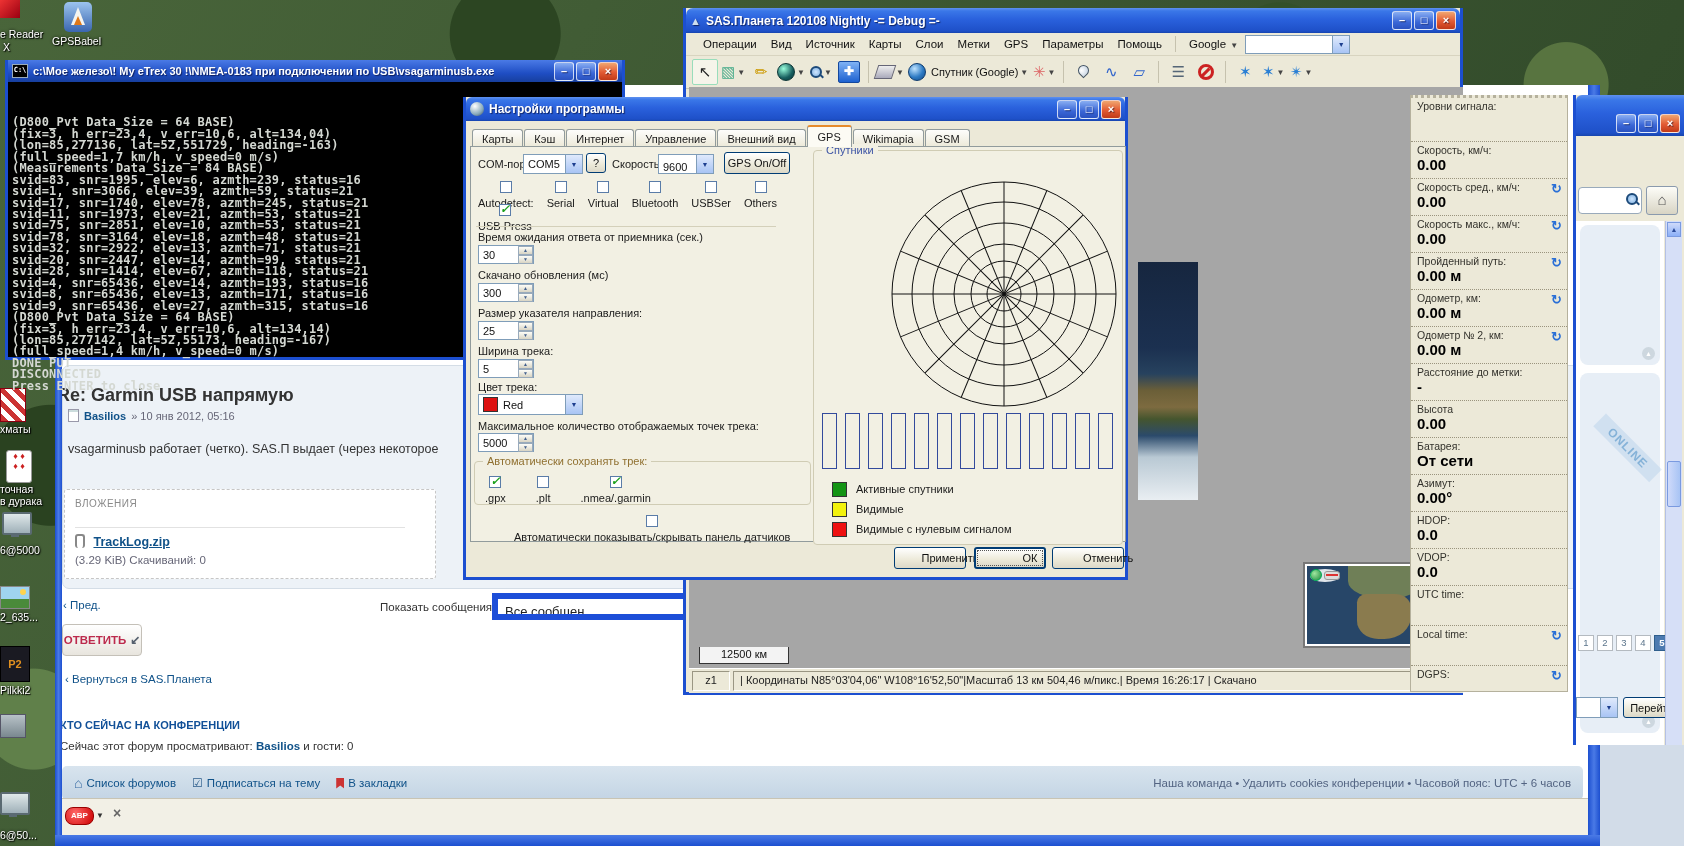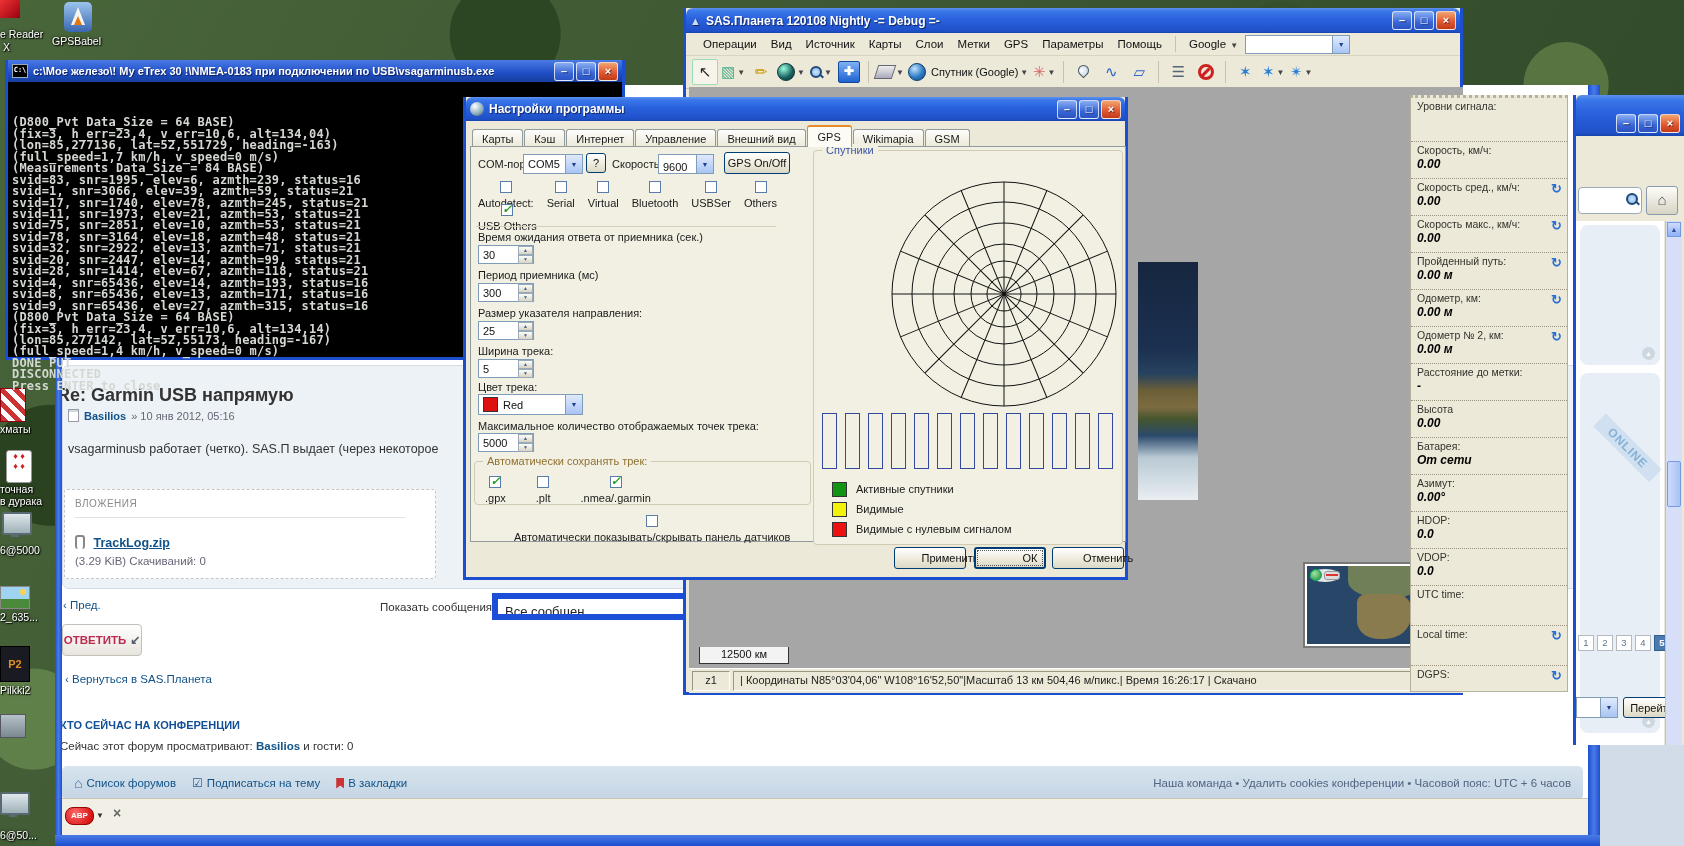--- a/index.html
+++ b/index.html
@@ -99,35 +99,35 @@
   .sat-bars{position:absolute;display:flex;gap:8px;}
   .sat-bar{width:13px;height:54px;border:1px solid #334a9c;}
   #dlg-btns .xp-btn{width:72px;padding-left:40px;}
   #btn-ok{outline:1px dotted #555;outline-offset:-4px;border-width:2px;}
   
   #panel-sensors{left:1410px;top:95px;width:158px;height:597px;z-index:60;background:#ece9d8;border:1px solid #b5b19d;box-sizing:border-box;overflow:hidden;border-top:3px dotted #b5b19d;}
   .srow{position:relative;min-height:37px;border-bottom:1px dotted #9a947e;padding:2px 6px 1px;box-sizing:border-box;}
   .srow.head{min-height:44px;}
   .srow.tall{min-height:40px;}
   .srow .slabel{font-size:10.5px;color:#33322c;}
-  .srow .sval{font-size:12px;font-weight:bold;color:#000;line-height:17px;font-style:italic;}
+  .srow .sval{font-size:15px;font-weight:bold;color:#000;line-height:17px;}
   .srow .sref{position:absolute;right:5px;top:2px;color:#2a6fd6;font-size:13px;font-weight:bold;}
   
   #win-forum{left:55px;top:85px;width:1545px;height:761px;z-index:20;background:#fff;}
   #forum-lb{left:0;top:0;width:7px;height:761px;background:linear-gradient(90deg,#1c4fd0,#4a7ae6 50%,#1c4fd0);}
   #forum-rb{left:1533px;top:0;width:12px;height:761px;background:linear-gradient(90deg,#1c4fd0,#4a7ae6 50%,#1c4fd0);}
   #forum-bb{left:0;top:750px;width:1545px;height:11px;background:linear-gradient(180deg,#4a7ae6,#1c4fd0);}
   #post-panel{left:7px;top:280px;width:1520px;height:222px;background:#edf2f7;border:1px solid #d4dde6;border-radius:7px;}
   #post-title{left:2px;top:300px;font-size:18px;font-weight:bold;color:#333;}
   #post-byline{left:13px;top:324px;font-size:11px;color:#667;display:flex;align-items:center;gap:5px;}
   .i-doc{width:9px;height:11px;background:#fff;border:1px solid #99a;box-shadow:inset 0 2px #cdd;}
   .blue-link{color:#105289;text-decoration:none;}
   #post-body{left:13px;top:357px;font-size:12.5px;color:#333;}
   #attach-box{left:9px;top:404px;width:372px;height:90px;background:#fff;border:1px dashed #c6c6c6;border-radius:3px;padding:8px 10px;box-sizing:border-box;}
-  #attach-title{font-size:10px;color:#8a8a8a;letter-spacing:.5px;border-bottom:1px solid #e2e2e2;padding-bottom:8px;margin-bottom:15px;width:330px;}
+  #attach-title{font-size:10px;color:#8a8a8a;letter-spacing:.5px;border-bottom:1px solid #e2e2e2;padding-bottom:18px;margin-bottom:4px;width:330px;}
   .i-clip{display:inline-block;width:6px;height:12px;border:2px solid #888;border-radius:3px;border-bottom:none;vertical-align:-2px;margin-right:4px;}
   #attach-name{font-size:12.5px;font-weight:bold;text-decoration:underline;}
   #attach-meta{font-size:11.5px;color:#667;margin-top:4px;}
   #prev-link{left:8px;top:514px;font-size:11.5px;}
   #show-label{left:325px;top:516px;font-size:11.5px;color:#333;}
   #show-select{left:437px;top:508px;width:200px;height:27px;background:#fff;border:6px solid #1d4ed8;font-size:13px;color:#222;line-height:25px;padding-left:7px;box-sizing:border-box;white-space:nowrap;overflow:hidden;}
   #reply-btn{left:7px;top:539px;width:78px;height:30px;border:1px solid #c4c0b8;border-radius:4px;background:linear-gradient(180deg,#fff,#e8e5de);
     font-size:11.5px;font-weight:bold;color:#bc2a4d;display:flex;align-items:center;justify-content:center;gap:4px;}
   #reply-btn .rarr{color:#55606e;font-size:12px;}
   #back-link{left:10px;top:588px;font-size:11.5px;}
@@ -471,39 +471,39 @@
         </label>
         <label class="xp-check">
         <span class="cbox"></span>
           <span>Others</span>
         </label>
       </div>
     <label class="xp-check" style="position:absolute;left:12px;top:107px;">
       <span class="cbox checked">
           <i class="tick">✓</i>
         </span>
-        <span>USB Others</span>
+        <span>USB Press</span>
       </label>
     <div style="position:absolute;left:10px;top:129px;width:300px;border-top:1px solid #d4d0ba;"></div>
 
     <div style="position:absolute;left:12px;top:134px;">
 
         <div class="spin-field">
           <div class="flabel">Время ожидания ответа от приемника (сек.)</div>
           <div class="spinbox">
             <span class="sval">30</span>
             <span class="spinbtns">
               <span>▲</span>
               <span>▼</span>
             </span>
           </div>
         </div>
 
         <div class="spin-field">
-          <div class="flabel">Период приемника (мс)</div>
+          <div class="flabel">Скачано обновления (мс)</div>
           <div class="spinbox">
             <span class="sval">300</span>
             <span class="spinbtns">
               <span>▲</span>
               <span>▼</span>
             </span>
           </div>
         </div>
 
         <div class="spin-field">

